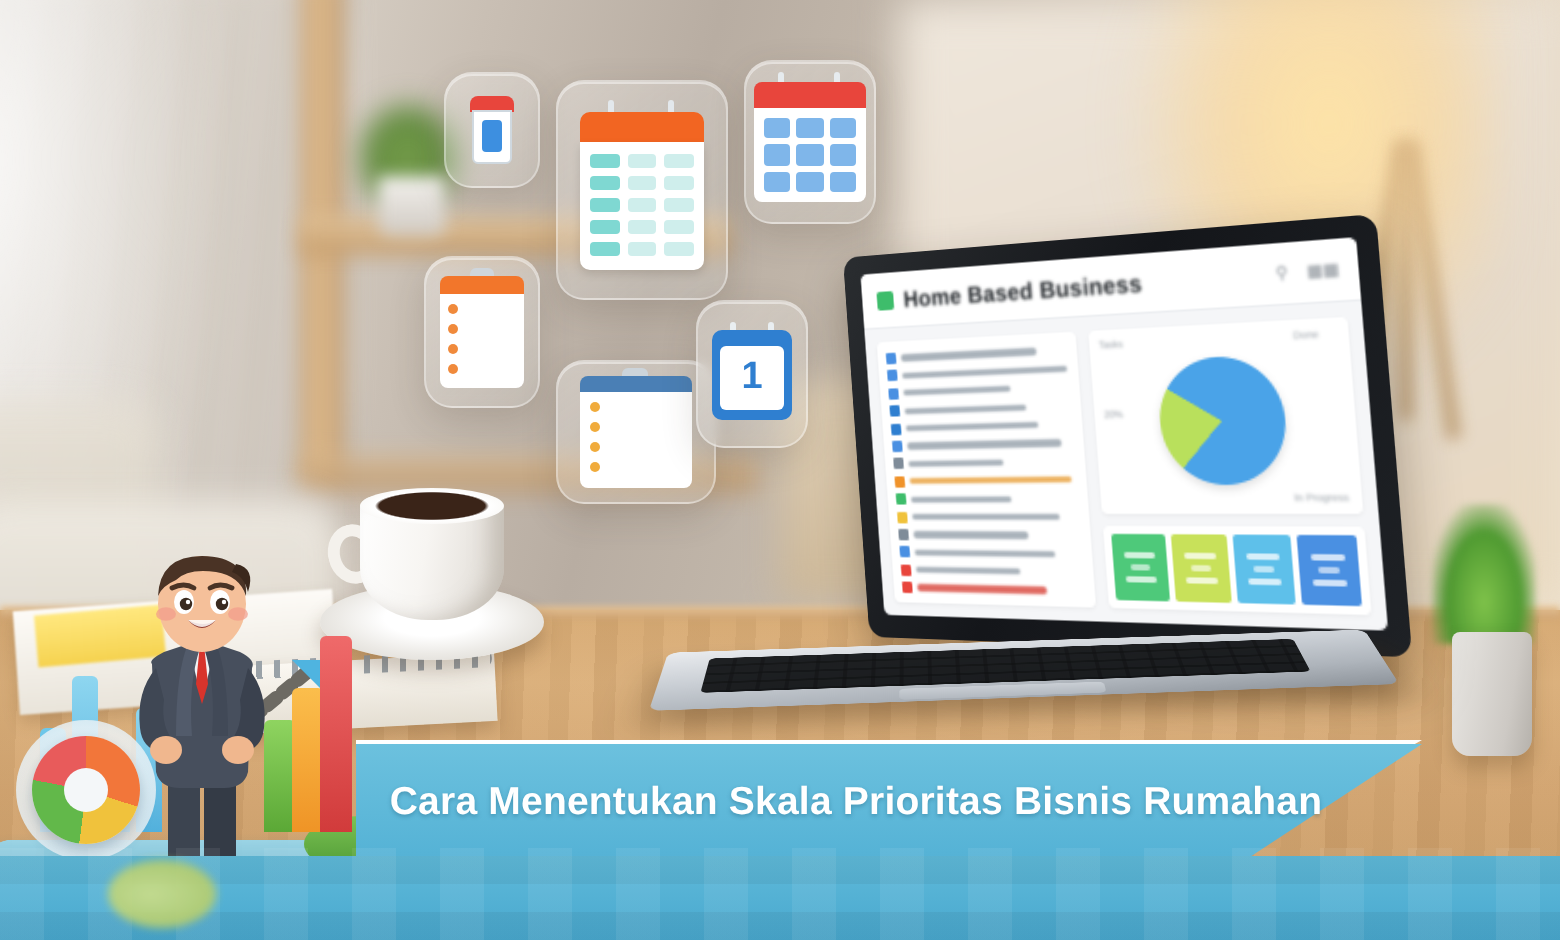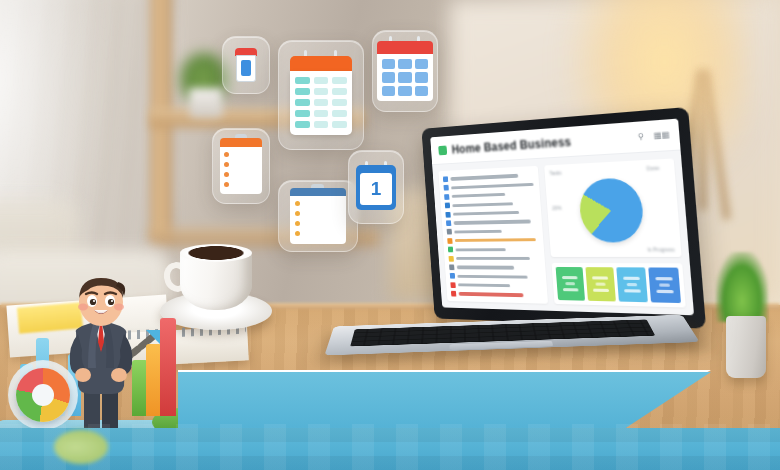--- a/index.html
+++ b/index.html
@@ -721,14 +721,15 @@
       <path d="M44 34 Q51 42 58 34 Q52 38 44 34 Z" fill="#8e3b33"></path>
       <path d="M44 34 Q51 41 58 34 Z" fill="#ffffff" opacity=".85"></path>
     </svg>
   </div>
 
   <div class="banner-top-line"></div>
   <div class="banner"></div>
   <div class="banner-bottom"></div>
   <div class="mosaic"></div>
   <div class="leaf-bl"></div>
+  <div class="banner-text">Cara Menentukan Skala Prioritas Bisnis Rumahan</div>
 
 </div>
 
 </body></html>

